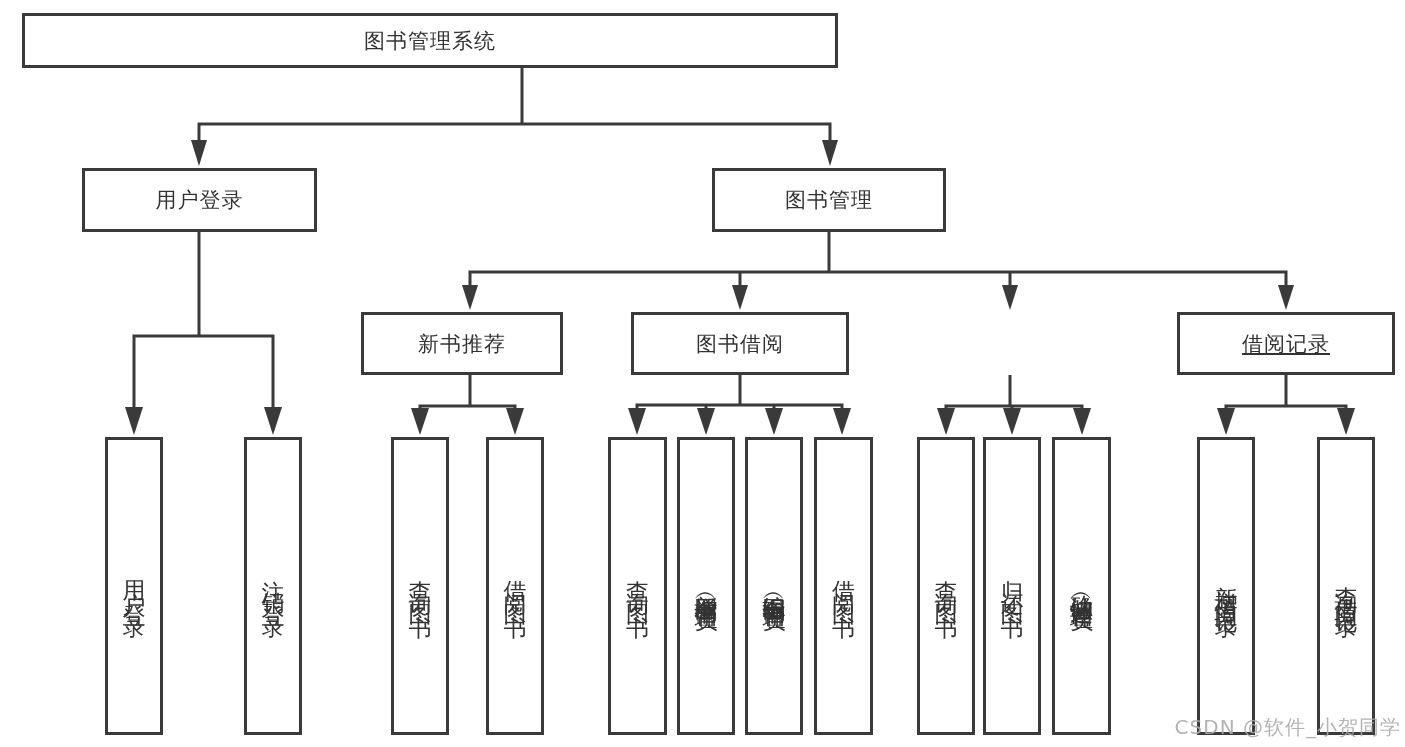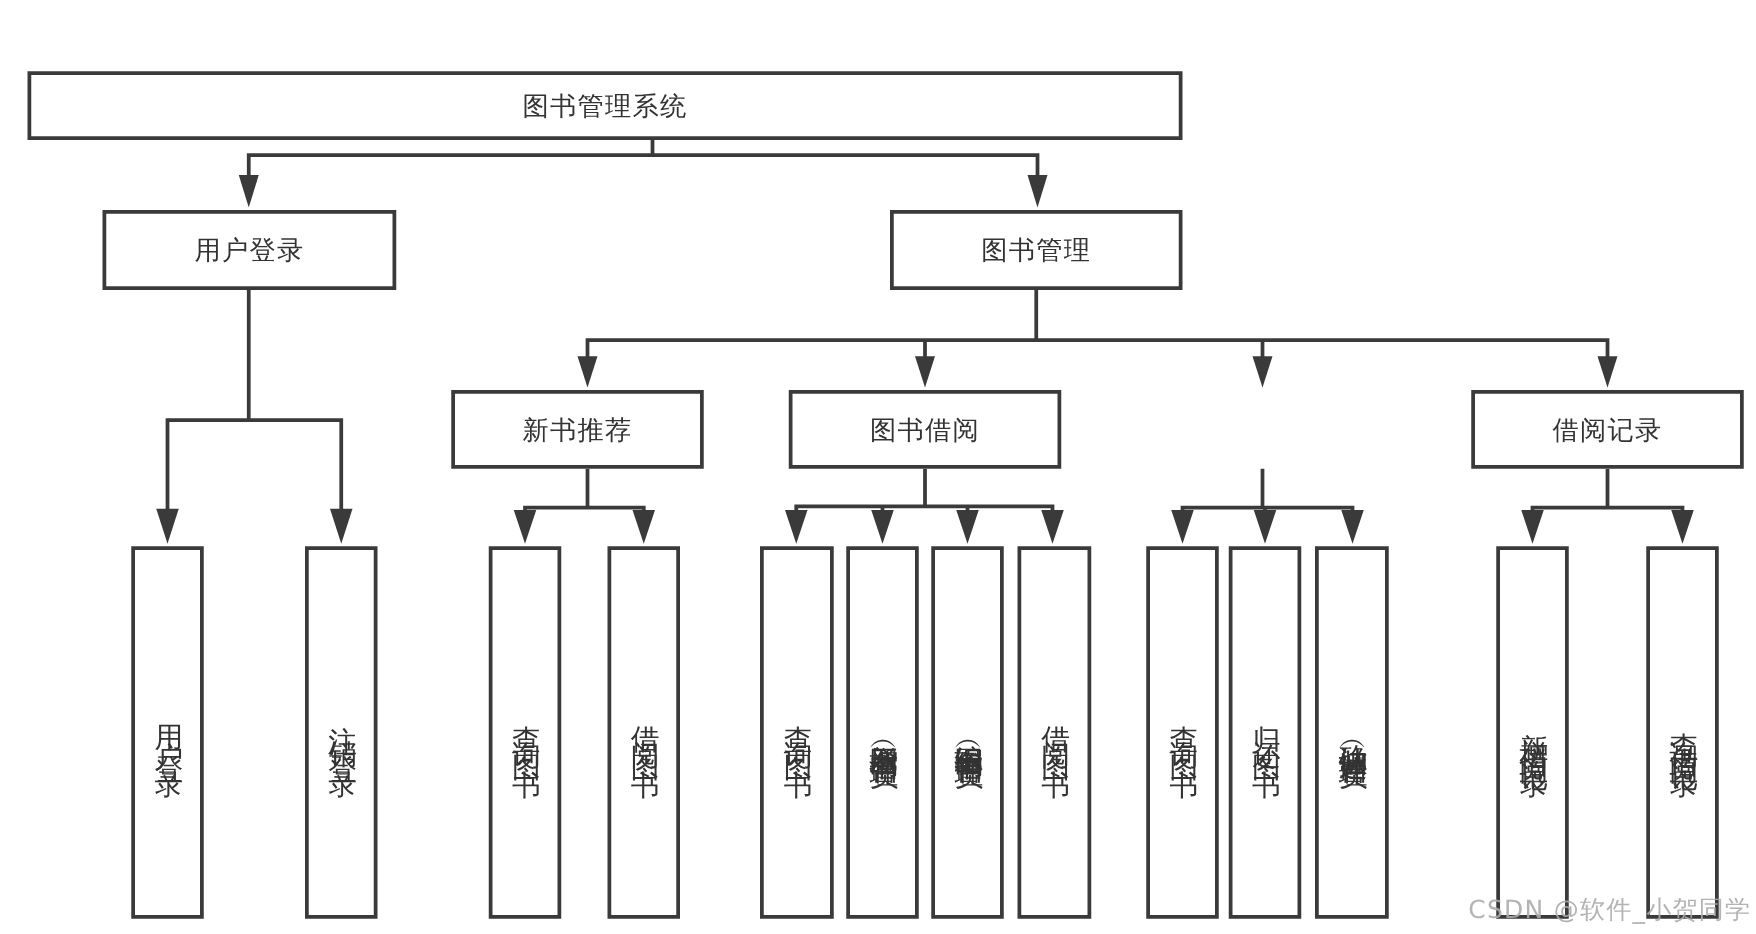--- a/index.html
+++ b/index.html
@@ -98,28 +98,28 @@
 
       <polygon points="937,408 955,408 946,435"></polygon>
       <polygon points="1003,408 1021,408 1012,435"></polygon>
       <polygon points="1073,408 1091,408 1082,435"></polygon>
 
       <polygon points="1217,408 1235,408 1226,435"></polygon>
       <polygon points="1337,408 1355,408 1346,435"></polygon>
     </g>
   </svg>
 
-  <div class="box hbox" style="left:22px;top:13px;width:924px;height:55px;margin-top:44px;">图书管理系统</div>
+  <div class="box hbox" style="left:22px;top:13px;width:816px;height:55px;">图书管理系统</div>
 
   <div class="box hbox" style="left:82px;top:168px;width:235px;height:64px;">用户登录</div>
   <div class="box hbox" style="left:712px;top:168px;width:234px;height:64px;">图书管理</div>
 
   <div class="box hbox" style="left:361px;top:312px;width:202px;height:63px;">新书推荐</div>
   <div class="box hbox" style="left:631px;top:312px;width:218px;height:63px;">图书借阅</div>
-  <div class="box hbox" style="left:1177px;top:312px;width:218px;height:63px;">借阅记录</div>
+  <div class="box hbox" style="left:1177px;top:312px;width:218px;height:63px;text-decoration:underline;">借阅记录</div>
 
   <div class="box vbox sp-wide" style="left:105px;top:437px;width:58px;height:298px;">
     <span>用户登录</span>
   </div>
   <div class="box vbox sp-wide" style="left:244px;top:437px;width:58px;height:298px;">
     <span>注销登录</span>
   </div>
 
   <div class="box vbox sp-wide" style="left:391px;top:437px;width:58px;height:298px;">
     <span>查询图书</span>

